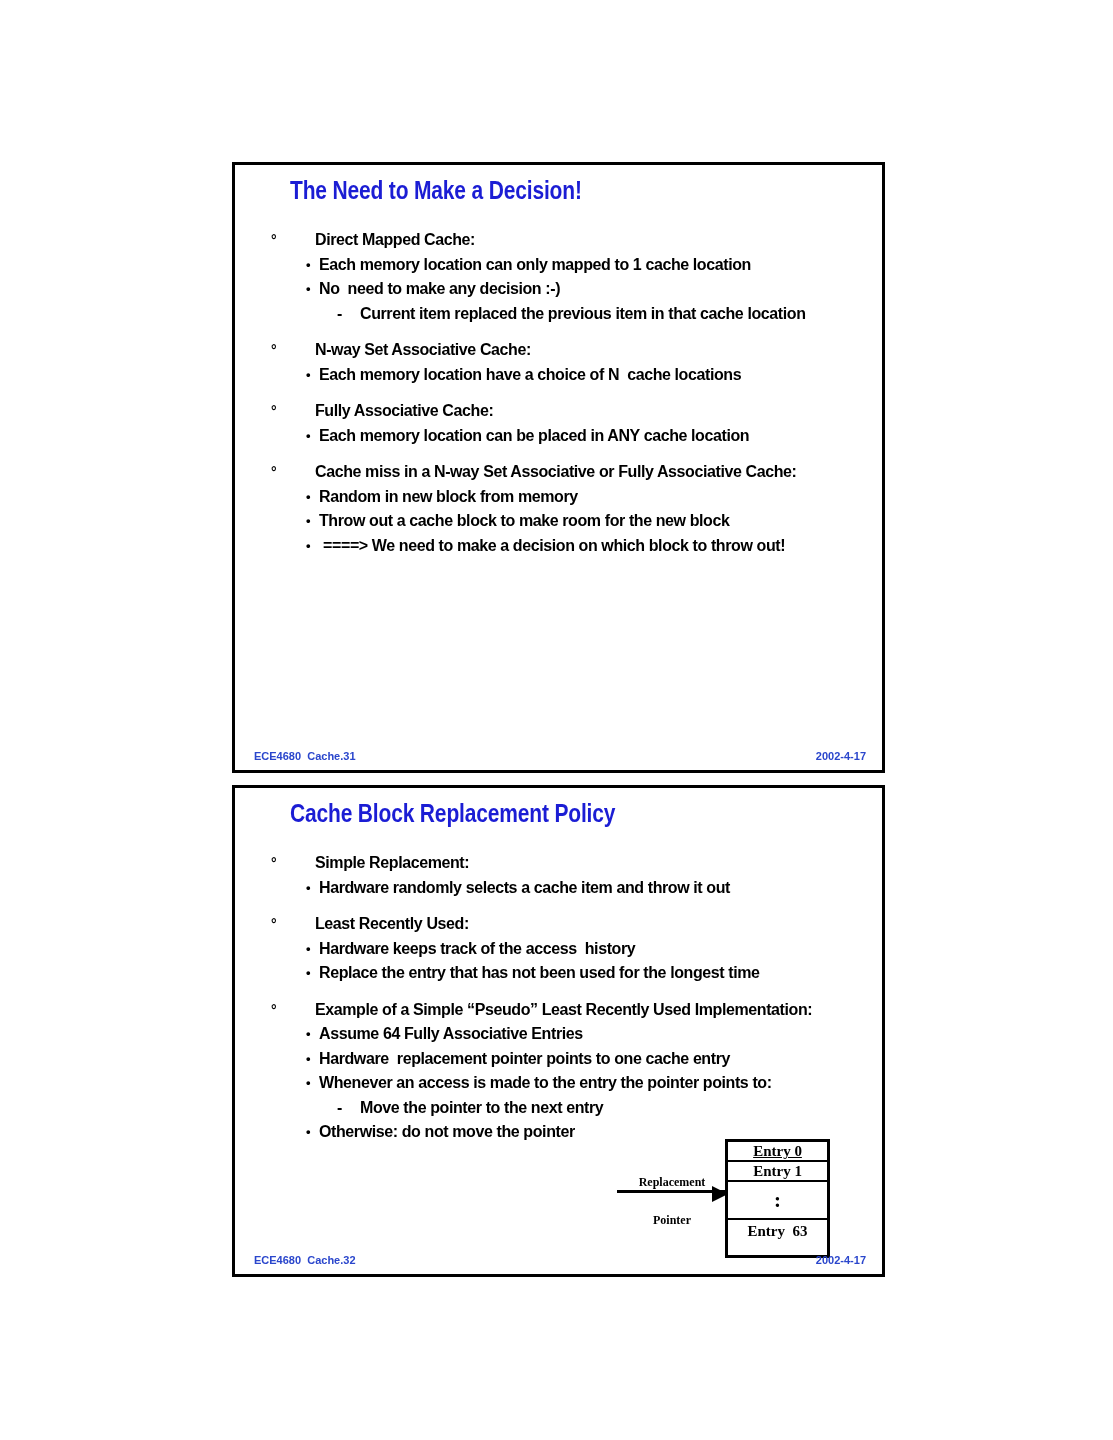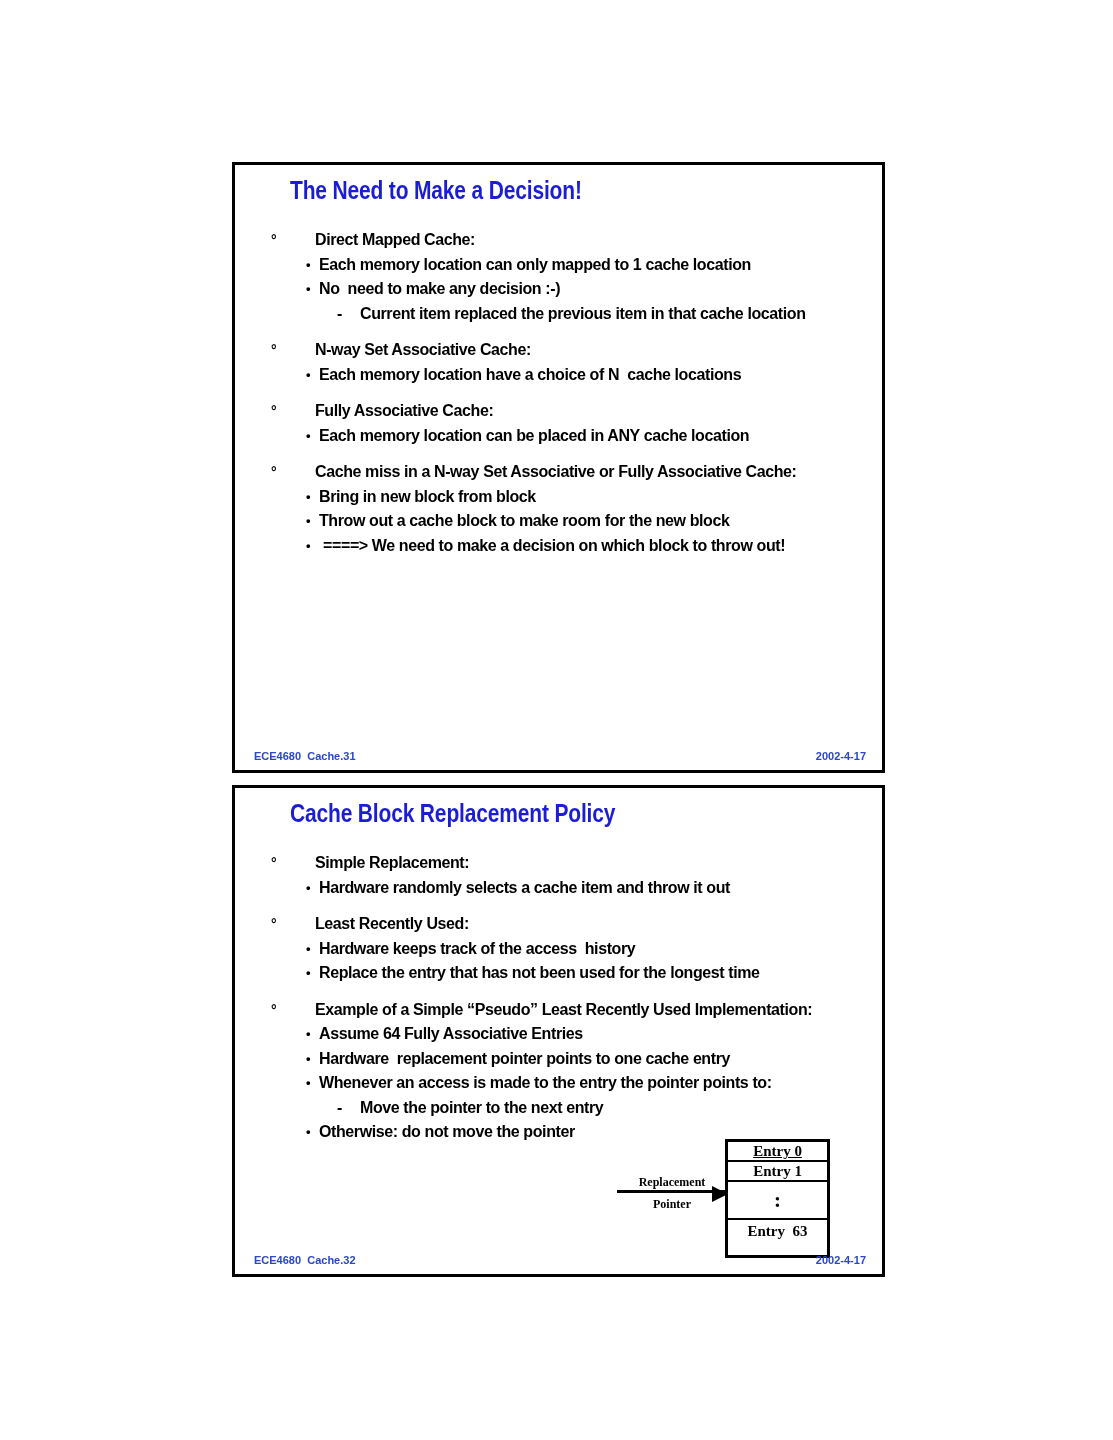--- a/index.html
+++ b/index.html
@@ -78,21 +78,21 @@
     font-family: "Liberation Serif", serif;
     font-weight: bold;
     font-size: 12px;
   }
   .pl-top {
     line-height: 15px;
     padding-bottom: 0px;
     border-bottom: 3px solid #000;
     height: 18px;
   }
-  .pl-bottom { line-height: 18px; padding-top: 2px; }
+  .pl-bottom { line-height: 18px; padding-top: 18px; }
   .arrow-head {
     position: absolute;
     left: 477px; top: 398px;
     width: 0; height: 0;
     border-left: 16px solid #000;
     border-top: 8px solid transparent;
     border-bottom: 8px solid transparent;
   }
   .entry-table {
     position: absolute;
@@ -118,21 +118,21 @@
   <div class="content">
       <div class="line l1"><span class="m">°</span><span class="txt">Direct Mapped Cache:</span></div>
       <div class="line l2"><span class="m">•</span><span class="txt">Each memory location can only mapped to 1 cache location</span></div>
       <div class="line l2"><span class="m">•</span><span class="txt">No  need to make any decision :-)</span></div>
       <div class="line l3"><span class="m">-</span><span class="txt">Current item replaced the previous item in that cache location</span></div>
       <div class="line l1"><span class="m">°</span><span class="txt">N-way Set Associative Cache:</span></div>
       <div class="line l2"><span class="m">•</span><span class="txt">Each memory location have a choice of N  cache locations</span></div>
       <div class="line l1"><span class="m">°</span><span class="txt">Fully Associative Cache:</span></div>
       <div class="line l2"><span class="m">•</span><span class="txt">Each memory location can be placed in ANY cache location</span></div>
       <div class="line l1"><span class="m">°</span><span class="txt">Cache miss in a N-way Set Associative or Fully Associative Cache:</span></div>
-      <div class="line l2"><span class="m">•</span><span class="txt">Bring in new block from block</span></div>
+      <div class="line l2"><span class="m">•</span><span class="txt">Random in new block from memory</span></div>
       <div class="line l2"><span class="m">•</span><span class="txt">Throw out a cache block to make room for the new block</span></div>
       <div class="line l2"><span class="m">•</span><span class="txt"> ====&gt; We need to make a decision on which block to throw out!</span></div>
     </div>
   <div class="footer-left">ECE4680  Cache.31</div>
   <div class="footer-right">2002-4-17</div>
 </section>
 
 <section class="slide s2">
   <h1 class="slide-title">Cache Block Replacement Policy</h1>
   <div class="content">

